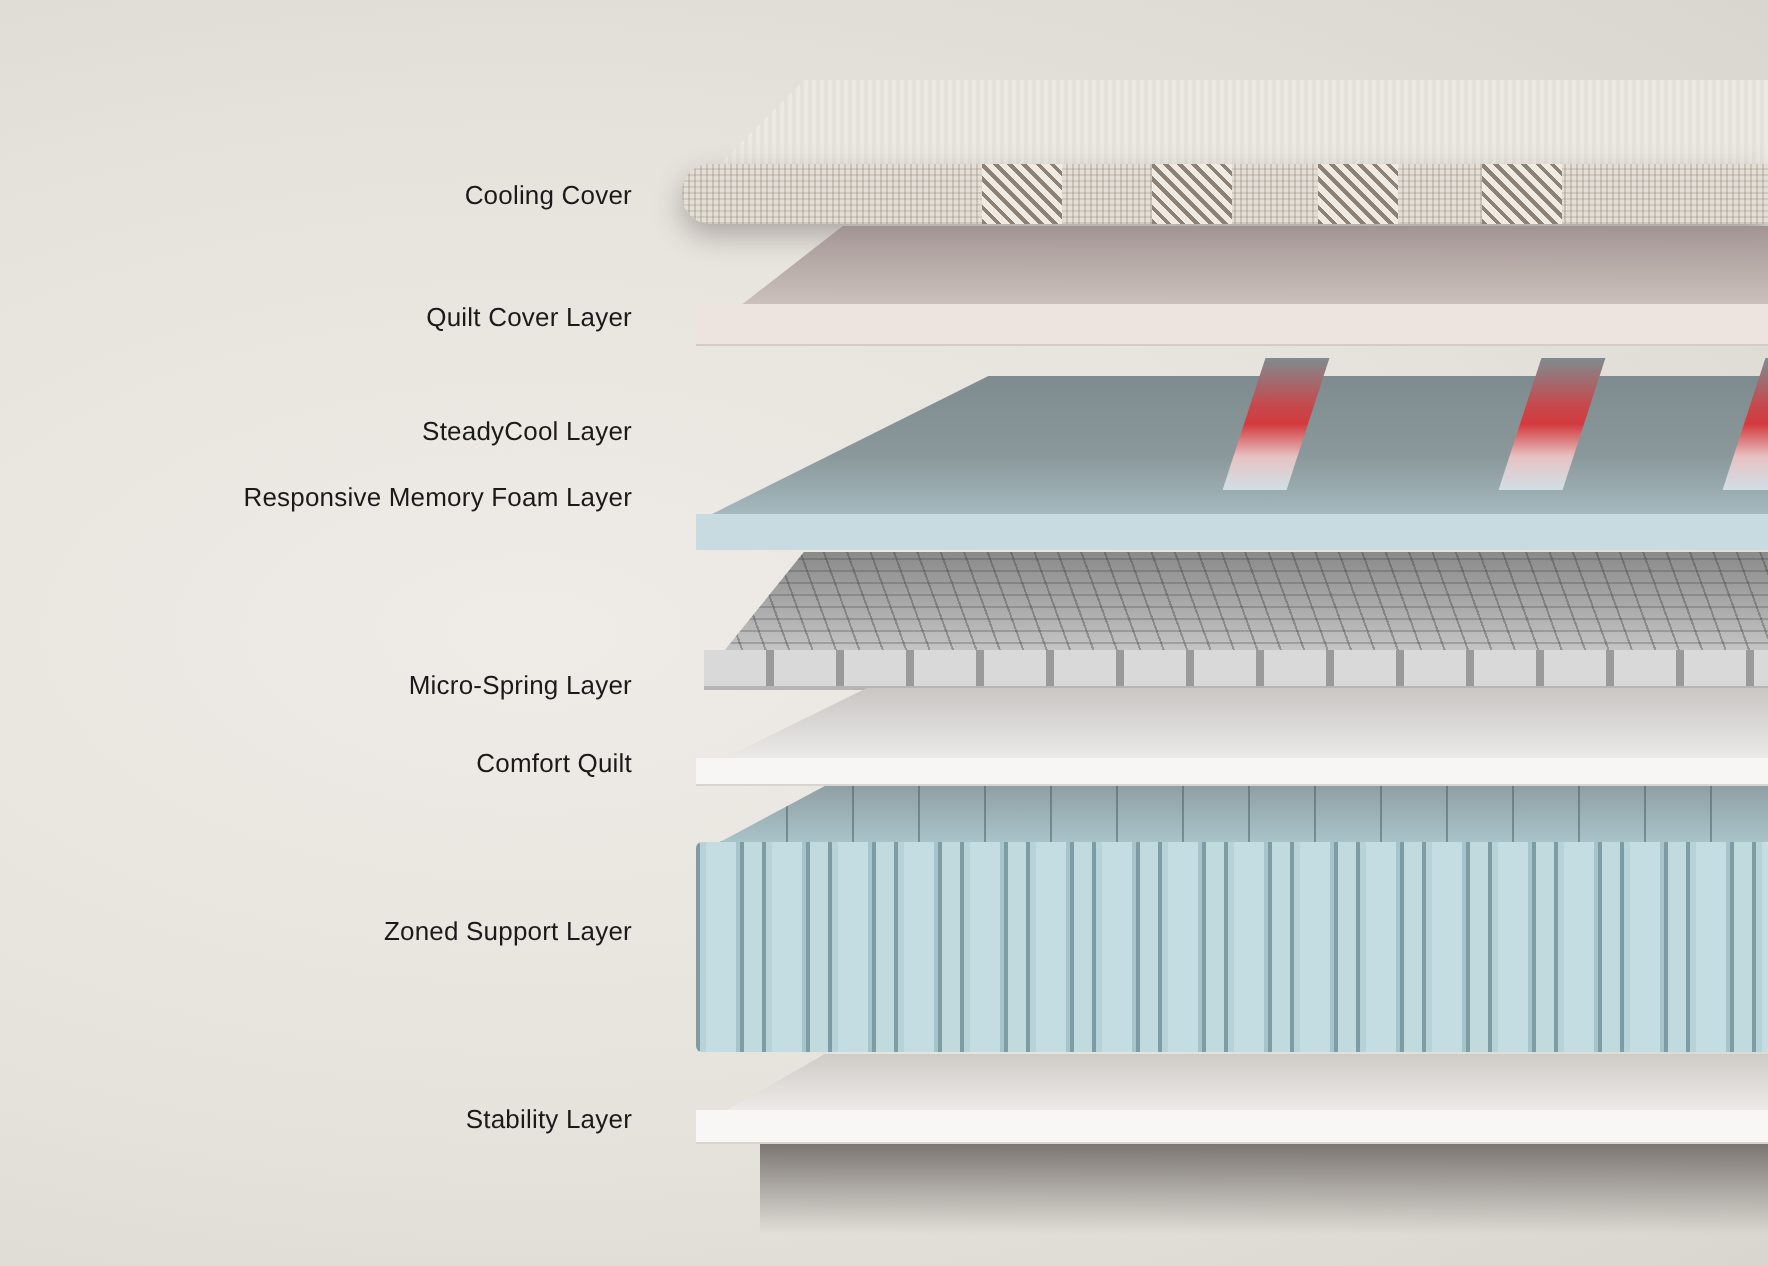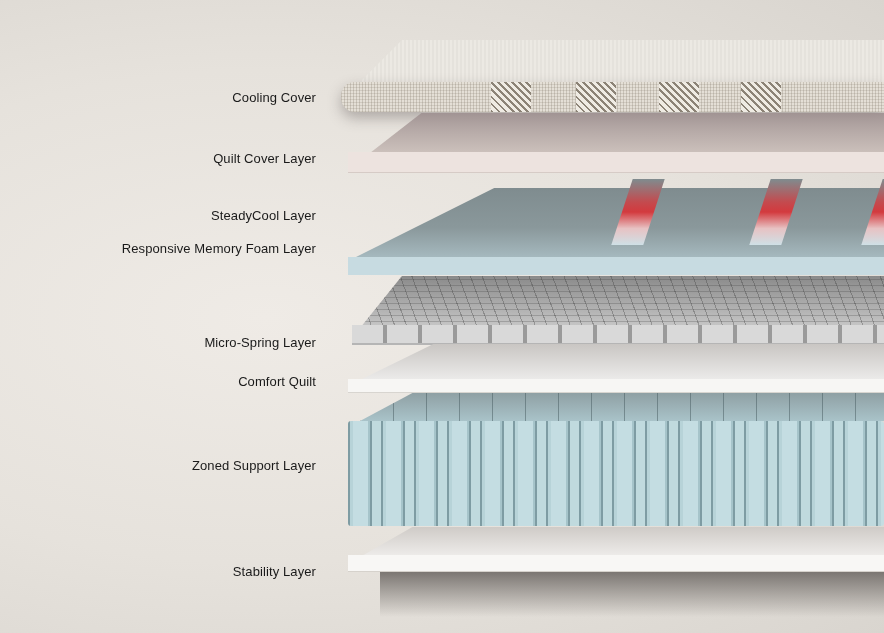--- a/index.html
+++ b/index.html
@@ -125,21 +125,21 @@
 </head>
 <body>
 
 <div class="label" style="top:91px;">Cooling Cover</div>
 <div class="label" style="top:152px;">Quilt Cover Layer</div>
 <div class="label" style="top:209px;text-align:center;">SteadyCool Layer</div>
 <div class="label" style="top:242px;">Responsive Memory Foam Layer</div>
 <div class="label" style="top:304px;margin-top:32px;">Micro-Spring Layer</div>
 <div class="label" style="top:375px;">Comfort Quilt</div>
 <div class="label" style="top:459px;text-align:right;">Zoned Support Layer</div>
-<div class="label" style="top:565px;margin-left:25px;">Stability Layer</div>
+<div class="label" style="top:553px;margin-left:25px;">Stability Layer</div>
 
 <div class="layer cover-top"></div>
 <div class="layer cover-edge">
   <div class="houndstooth" style="left:150px;"></div>
   <div class="houndstooth" style="left:235px;"></div>
   <div class="houndstooth" style="left:318px;"></div>
   <div class="houndstooth" style="left:400px;"></div>
 </div>
 
 <div class="layer quilt-top"></div>

